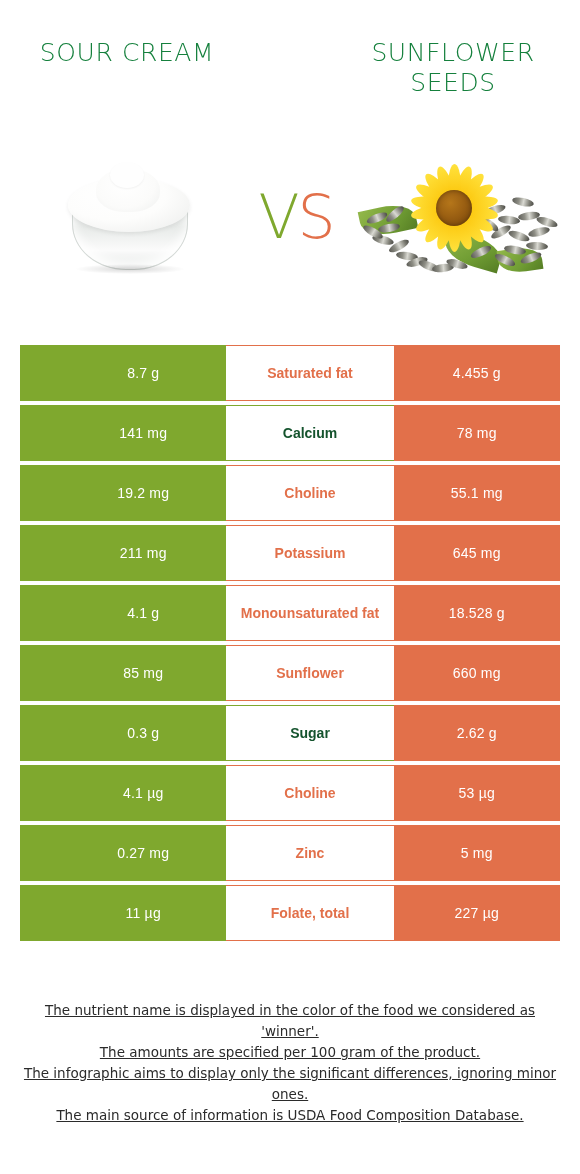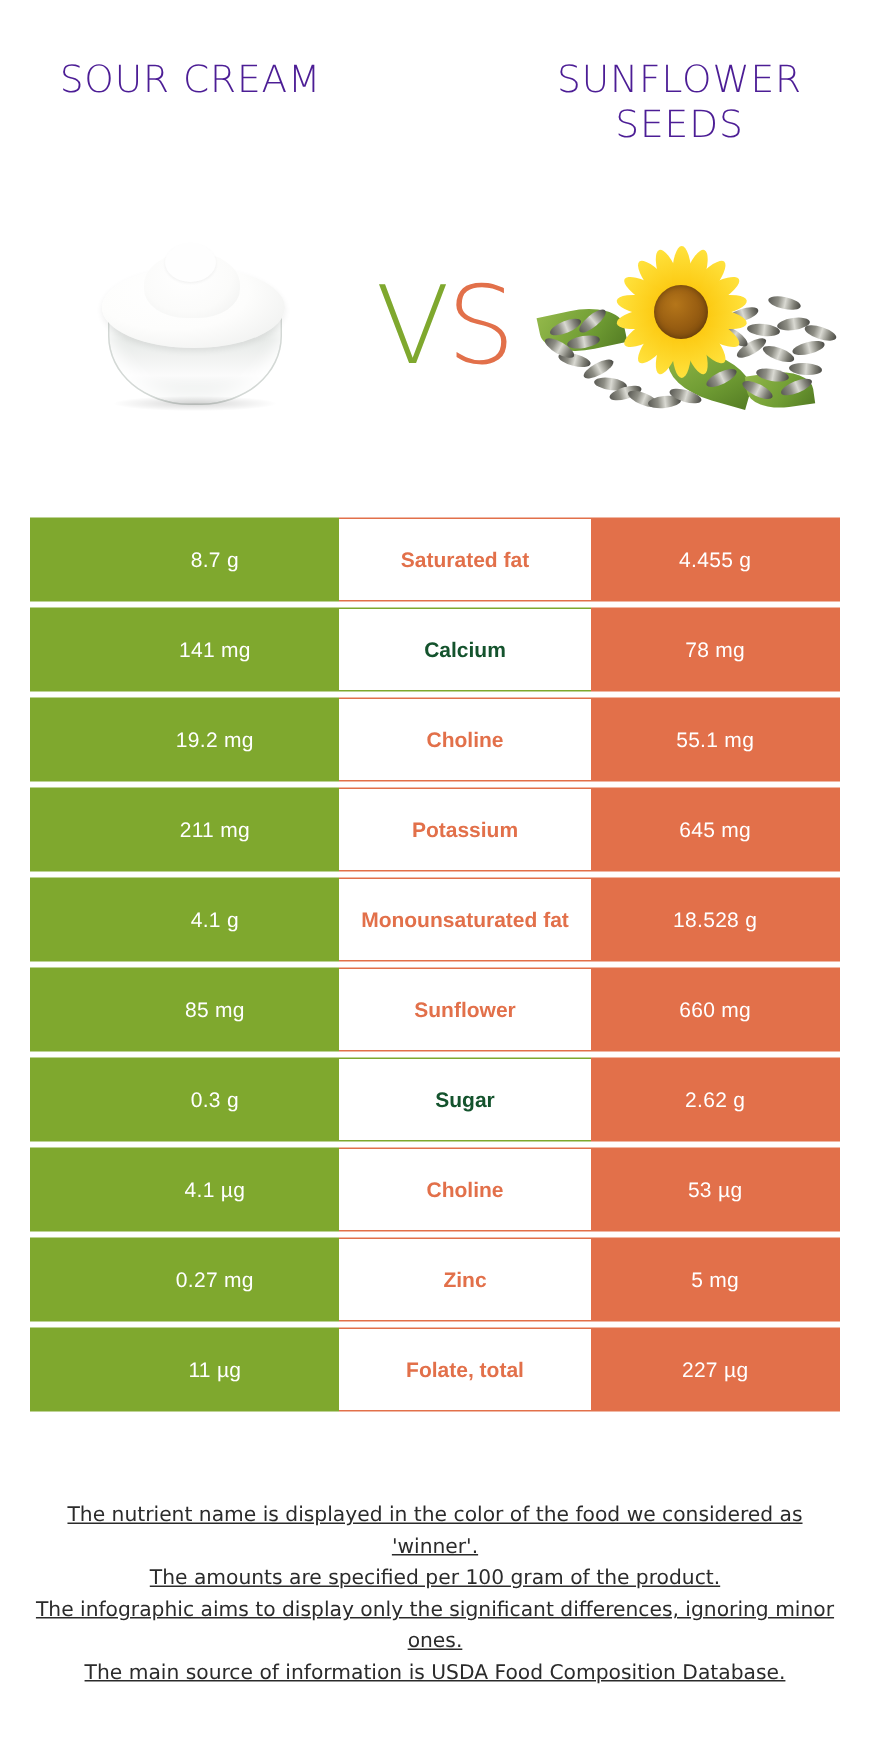--- a/index.html
+++ b/index.html
@@ -30,21 +30,21 @@
     width: 580px;
     height: 90px;
   }
   .title {
     position: absolute;
     top: 0;
     font-size: 25px;
     line-height: 30px;
     font-weight: 300;
     letter-spacing: 0.6px;
-    color: #4c1d95;
+    color: #15803d;
     text-transform: uppercase;
     text-align: center;
     font-family: "DejaVu Sans", sans-serif;
     font-stretch: condensed;
   }
   .title-left {
     left: 14px;
     width: 226px;
   }
   .title-right {
@@ -73,21 +73,21 @@
     top: 8px;
     width: 190px;
     height: 150px;
   }
   .vs {
     position: absolute;
     left: 236px;
     top: 22px;
     width: 120px;
     height: 110px;
-    font-size: 72px;
+    font-size: 60px;
     line-height: 110px;
     font-weight: 300;
     text-align: center;
     letter-spacing: -2px;
     font-family: "DejaVu Sans", sans-serif;
   }
   .vs .v { color: #7FA82E; }
   .vs .s { color: #E2704A; }
 
   

